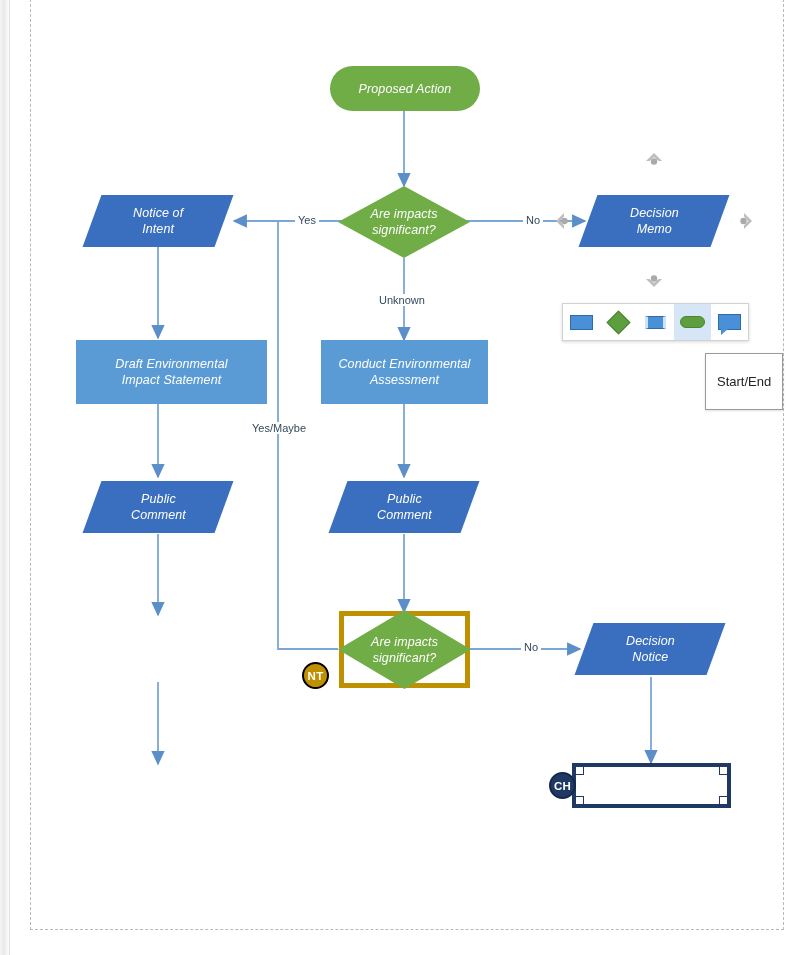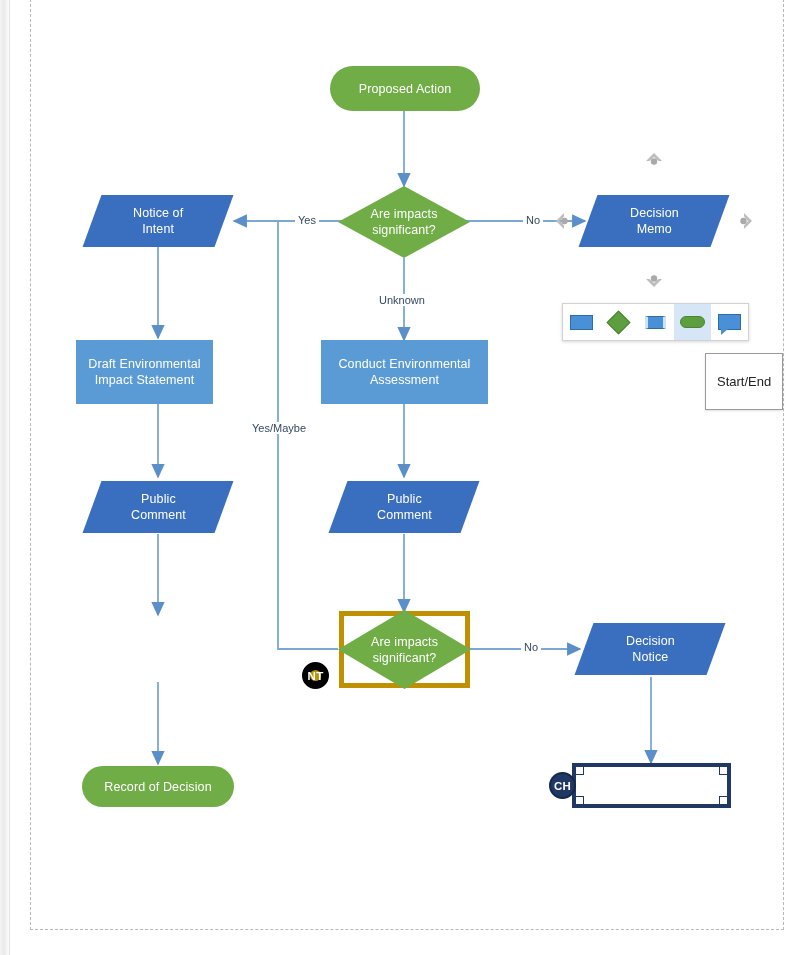--- a/index.html
+++ b/index.html
@@ -33,21 +33,21 @@
   .node{
     position:absolute;
     display:flex;align-items:center;justify-content:center;
     text-align:center;
     color:#ffffff;
     font-size:12.5px;
     line-height:16px;
     box-sizing:border-box;
     letter-spacing:.1px;
   }
-  .node .lbl{display:block;padding:0 6px;}
+  .node .lbl{display:block;padding:0 6px;font-style:italic;}
 
   .pill{
     border-radius:999px;
     background:#6aa84f;
     background:#70ad47;
   }
   .proc-light{background:#5b9bd5;}
   .para{
     background:#3a6fbf;
     transform:skewX(-20deg);
@@ -80,21 +80,21 @@
   }
 
   
   .badge{
     position:absolute;
     width:27px;height:27px;border-radius:50%;
     display:flex;align-items:center;justify-content:center;
     color:#fff;font-size:11.5px;font-weight:bold;letter-spacing:.3px;
     box-sizing:border-box;
   }
-  .badge-nt{background:#bf9000;border:8px solid #000000;}
+  .badge-nt{background:#bf9000;border:2px solid #000000;}
   .badge-ch{background:#1f3864;border:2px solid #16284a;margin-left:12px;}
 
   
   .elabel{
     position:absolute;
     color:#34495e;
     font-size:11px;
     background:#ffffff;
     padding:0 3px;
     white-space:nowrap;
@@ -197,21 +197,21 @@
       </span>
     </div>
 
     <div class="node para" style="left:588px;top:195px;width:132px;height:52px;">
       <span class="lbl">
         <span>Decision</span><br>
         <span>Memo</span>
       </span>
     </div>
 
-    <div class="node proc-light" style="left:76px;top:340px;width:137px;height:64px;">
+    <div class="node proc-light" style="left:76px;top:340px;width:191px;height:64px;">
       <span class="lbl">
         <span>Draft Environmental</span><br>
         <span>Impact Statement</span>
       </span>
     </div>
 
     <div class="node proc-light" style="left:321px;top:340px;width:167px;height:64px;">
       <span class="lbl">
         <span>Conduct Environmental</span><br>
         <span>Assessment</span>
@@ -242,23 +242,20 @@
       </span>
     </div>
 
     <div class="node para" style="left:584px;top:623px;width:132px;height:52px;">
       <span class="lbl">
         <span>Decision</span><br>
         <span>Notice</span>
       </span>
     </div>
 
-    <div class="node pill" style="left:82px;top:766px;width:152px;height:41px;">
-      <span class="lbl">Record of Decision</span>
-    </div>
 
     <div class="sel-navy" style="left:572px;top:763px;width:159px;height:45px;">
       <span class="hdl" style="left:-1px;top:-1px;"></span>
       <span class="hdl" style="right:-1px;top:-1px;"></span>
       <span class="hdl" style="left:-1px;bottom:-1px;"></span>
       <span class="hdl" style="right:-1px;bottom:-1px;"></span>
     </div>
 
     <div class="elabel" style="left:295px;top:214px;">Yes</div>
     <div class="elabel" style="left:523px;top:214px;">No</div>

